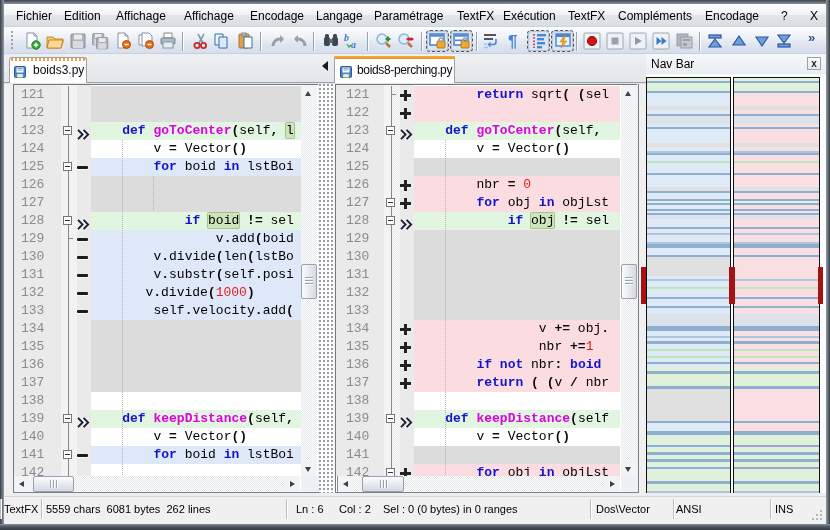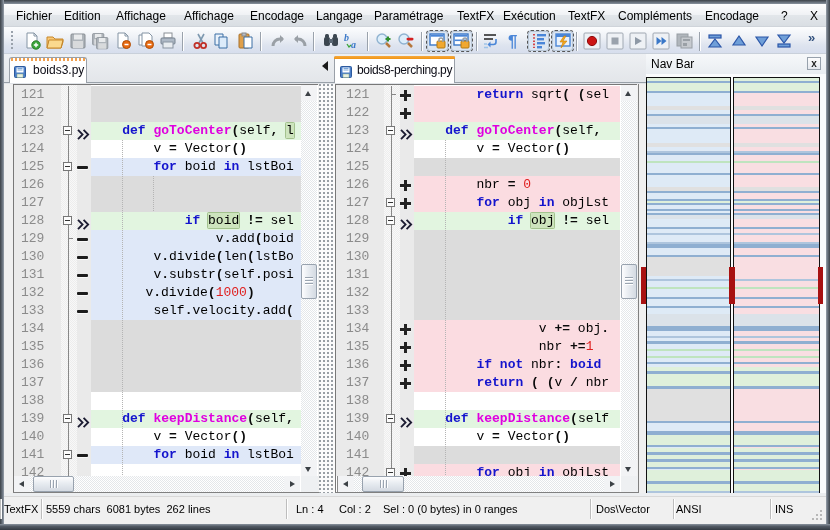--- a/index.html
+++ b/index.html
@@ -650,21 +650,21 @@
 <div class="ssep" style="left:%dpx"></div>
 <div class="ssep" style="left:%dpx"></div>
 <div class="ssep" style="left:%dpx"></div>
 <div class="ssep" style="left:41px"></div>
 <div class="ssep" style="left:286px"></div>
 <div class="ssep" style="left:590px"></div>
 <div class="ssep" style="left:673px"></div>
 <div class="ssep" style="left:770px"></div>
 <div class="statxt" style="left:4px">TextFX</div>
 <div class="statxt" style="left:46px">5559 chars&nbsp;&nbsp;6081 bytes&nbsp;&nbsp;262 lines</div>
-<div class="statxt" style="left:296px">Ln : 4</div>
+<div class="statxt" style="left:296px">Ln : 6</div>
 <div class="statxt" style="left:339px">Col : 2</div>
 <div class="statxt" style="left:383px">Sel : 0 (0 bytes) in 0 ranges</div>
 <div class="statxt" style="left:596px">Dos\Vector</div>
 <div class="statxt" style="left:676px">ANSI</div>
 <div class="statxt" style="left:775px">INS</div>
 <div class="ab" style="left:809px;top:507px;width:14px;height:14px"><svg width="14" height="14">
       <rect x="11" y="3" width="2" height="2" fill="#b8b8b8"></rect>
       <rect x="11" y="7" width="2" height="2" fill="#b8b8b8"></rect>
       <rect x="11" y="11" width="2" height="2" fill="#b8b8b8"></rect>
       <rect x="7" y="7" width="2" height="2" fill="#b8b8b8"></rect>

